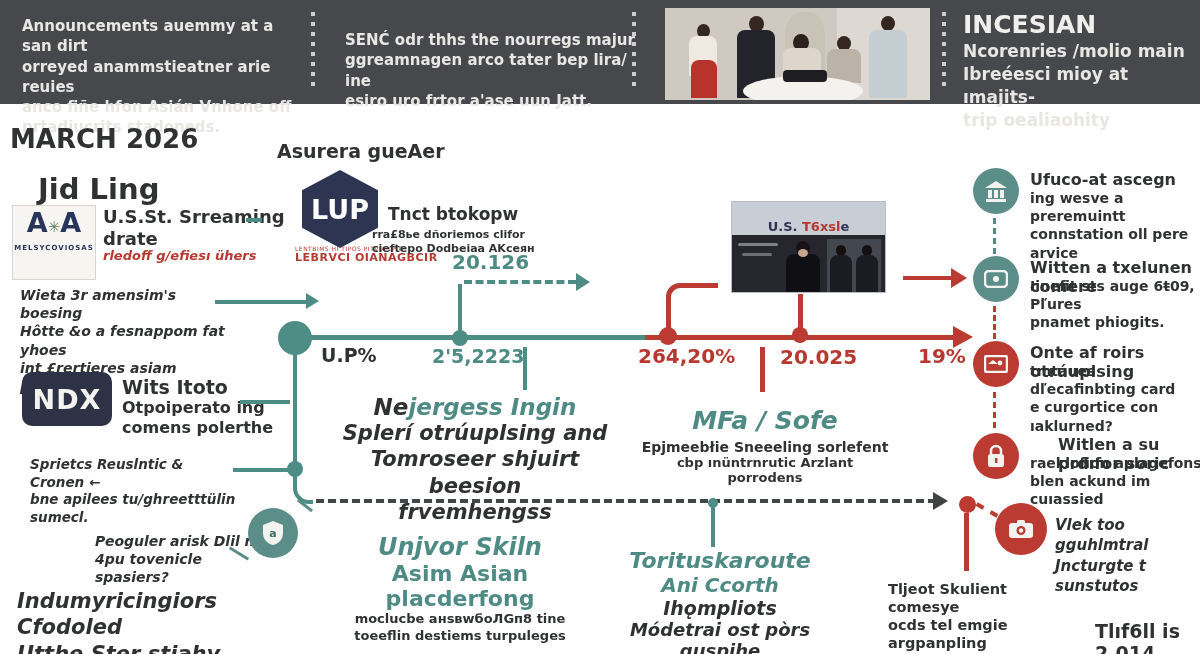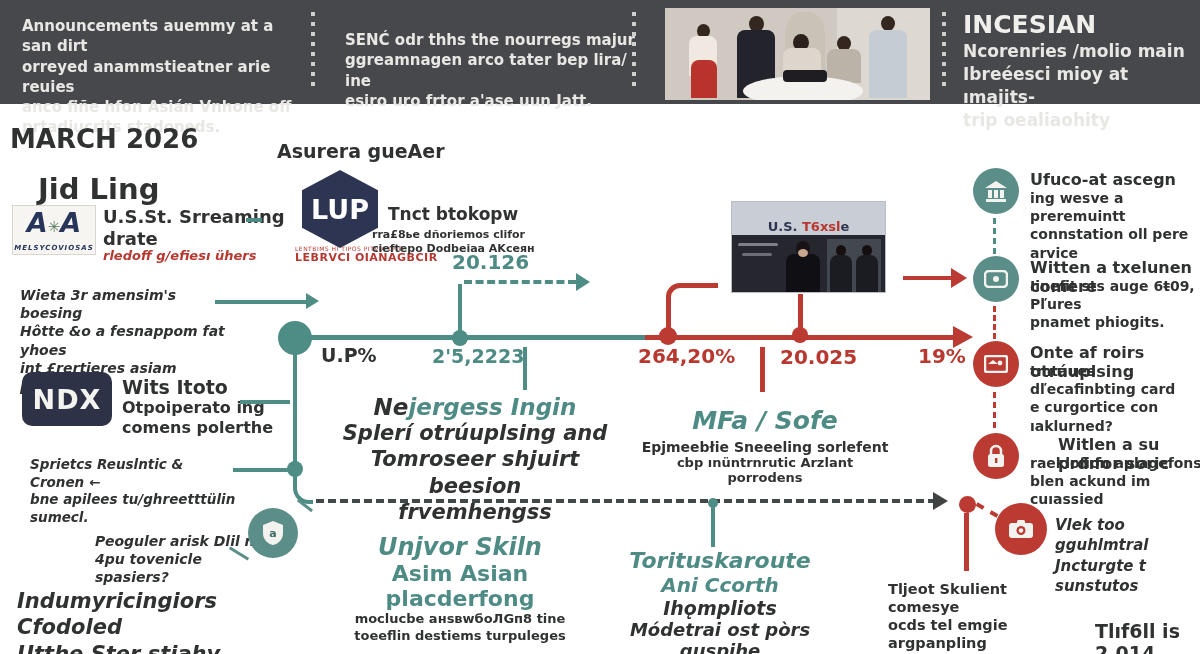--- a/index.html
+++ b/index.html
@@ -63,21 +63,21 @@
       <div class="head" style="left:216px;top:8px;width:14px;height:15px;"></div>
       <div class="body" style="left:204px;top:22px;width:38px;height:68px;background:#c3cdd2;"></div>
       <div class="table" style="left:78px;top:68px;width:120px;height:30px;"></div>
       <div class="abs" style="left:118px;top:62px;width:44px;height:12px;background:#1d1d22;border-radius:4px;"></div>
     </div>
   </div>
 
   <div class="abs dark b" style="left:10px;top:124px;font-size:26px;">MARCH 2026</div>
   <div class="abs dark b" style="left:38px;top:172px;font-size:29px;">Jid Ling</div>
 
-  <div class="abs" style="left:12px;top:205px;width:84px;height:50px;background:#f6f5f1;border:1px solid #d8d6cf;font-style:italic;">
+  <div class="abs" style="left:12px;top:205px;width:84px;height:75px;background:#f6f5f1;border:1px solid #d8d6cf;">
     <div style="text-align:center;font-weight:bold;font-size:27px;color:#27355a;line-height:34px;">
       <span>A</span><span style="color:#5c7f63;font-size:15px;">✳</span><span>A</span>
     </div>
     <div style="text-align:center;font-size:7px;letter-spacing:1px;color:#27355a;font-weight:bold;">MELSYCOVIOSAS</div>
   </div>
   <div class="abs dark b ml" style="left:103px;top:206px;font-size:18px;line-height:1.2;">U.S.St. Srreaming
 drate</div>
   <div class="abs red it b" style="left:103px;top:248px;font-size:13px;">rledoff g/efiesı ühers</div>
   <div class="abs hline" style="left:246px;top:218px;width:16px;"></div>
 

